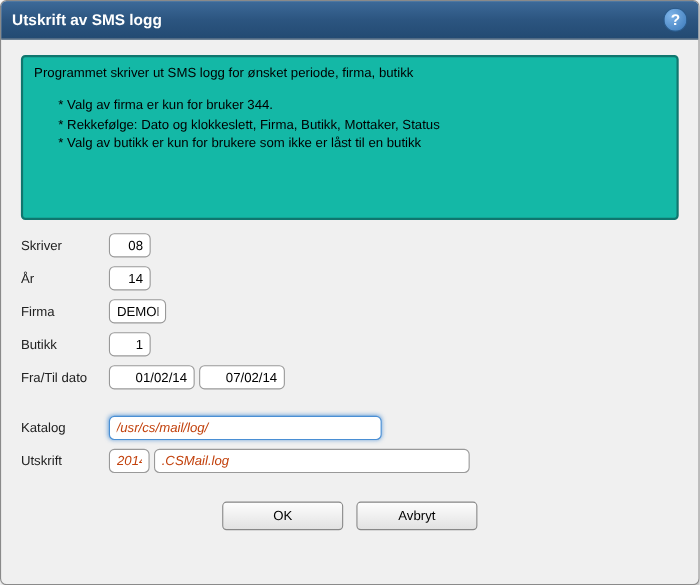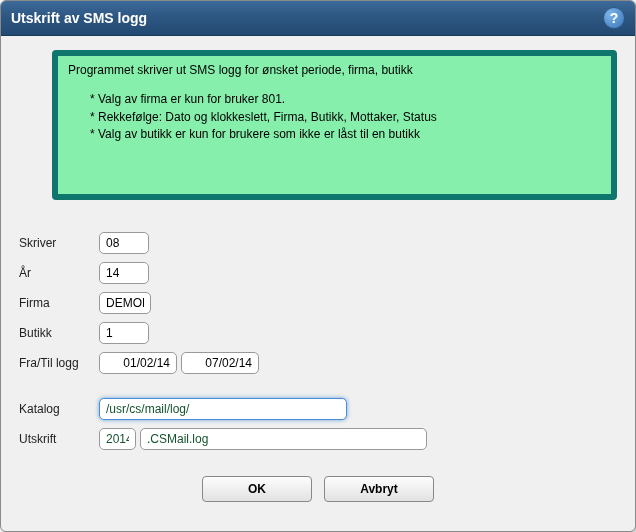--- a/index.html
+++ b/index.html
@@ -41,37 +41,36 @@
     align-items: center;
     justify-content: center;
     cursor: pointer;
   }
   
   .content {
     padding: 14px 18px 18px 18px;
   }
   
   .desc-box {
-    background: #86efac;
-    border: 6px solid #0f766e;
+    background: #14b8a6;
+    border: 2px solid #0f766e;
     border-radius: 4px;
     padding: 6px 10px;
     height: 150px;
     font-size: 12px;
     line-height: 1.45;
     overflow: auto;
-    margin-left: 33px;
   }
   .desc-box .bullets {
     margin-top: 12px;
     padding-left: 22px;
   }
   
   .form {
-    margin-top: 32px;
+    margin-top: 12px;
   }
   .row {
     display: flex;
     align-items: center;
     margin-bottom: 8px;
   }
   .label {
     width: 80px;
     font-size: 12px;
     color: #222;
@@ -79,75 +78,75 @@
   .input {
     background: #fff;
     border: 1px solid #999;
     border-radius: 5px;
     padding: 3px 6px;
     font-size: 12px;
     height: 22px;
     font-family: inherit;
   }
   
-  .w-small { width: 50px; }
+  .w-small { width: 38px; text-align: right; }
   .w-med { width: 52px; }
   .w-date { width: 78px; text-align: right; }
   .w-katalog { width: 248px; }
   .w-year { width: 37px; }
   .w-fil { width: 287px; }
   
   .focused {
     border: 1px solid #4a8fd4;
     box-shadow: 0 0 4px rgba(74,143,212,0.8);
   }
   
   .input.w-katalog,
   .input.w-year,
   .input.w-fil {
-    color: #14532d;
+    color: #c2410c;
+    font-style: italic;
   }
   
   .gap-top { margin-top: 24px; }
   
   .buttons {
     display: flex;
     justify-content: center;
     gap: 12px;
     margin-top: 26px;
   }
   .btn {
     min-width: 110px;
     height: 26px;
     background: linear-gradient(to bottom, #fdfdfd, #e2e2e2);
     border: 1px solid #888;
     border-radius: 4px;
     font-size: 12px;
     cursor: pointer;
     font-family: inherit;
-    font-weight: bold;
   }
   
   .mr4 { margin-right: 4px; }
 </style>
 </head>
 <body>
 
 <div class="dialog">
   <div class="titlebar">
     <span>Utskrift av SMS logg</span>
     <div class="help-icon">?</div>
   </div>
 
   <div class="content">
 
     <div class="desc-box">
       <div>Programmet skriver ut SMS logg for ønsket periode, firma, butikk</div>
       <div class="bullets">
-        <div>* Valg av firma er kun for bruker 801.</div>
+        <div>* Valg av firma er kun for bruker 344.</div>
         <div>* Rekkefølge: Dato og klokkeslett, Firma, Butikk, Mottaker, Status</div>
         <div>* Valg av butikk er kun for brukere som ikke er låst til en butikk</div>
       </div>
     </div>
 
     <div class="form">
 
       <div class="row">
         <div class="label">Skriver</div>
         <input class="input w-small" value="08" style="">
@@ -162,21 +161,21 @@
         <div class="label">Firma</div>
         <input class="input w-med" value="DEMOBO" style="">
       </div>
 
       <div class="row">
         <div class="label">Butikk</div>
         <input class="input w-small" value="1" style="">
       </div>
 
       <div class="row">
-        <div class="label">Fra/Til logg</div>
+        <div class="label">Fra/Til dato</div>
         <input class="input w-date mr4" value="01/02/14" style="">
         <input class="input w-date" value="07/02/14" style="">
       </div>
 
       <div class="row gap-top">
         <div class="label">Katalog</div>
         <input class="input w-katalog focused" value="/usr/cs/mail/log/" style="">
       </div>
 
       <div class="row">

